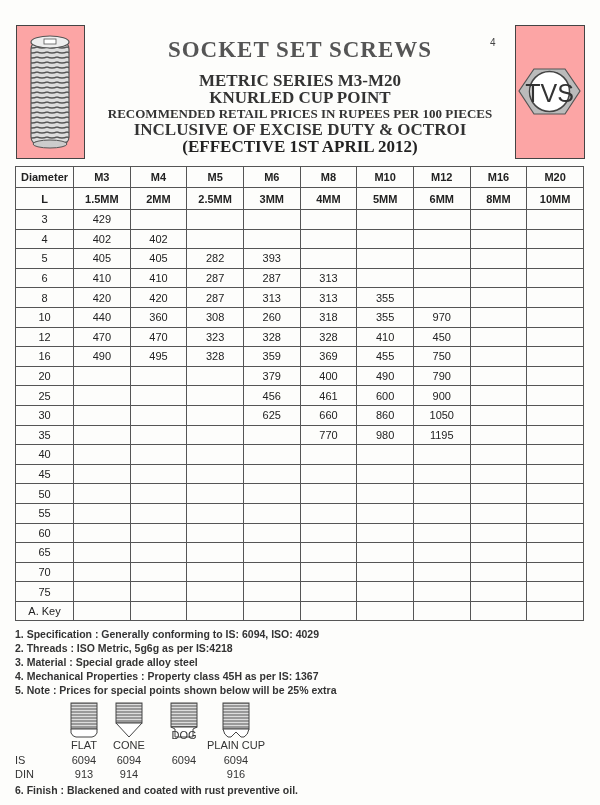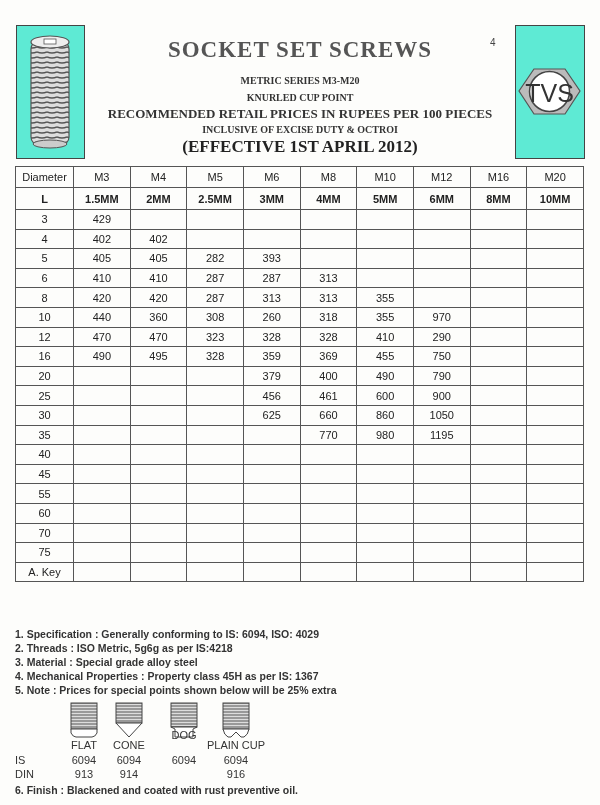--- a/index.html
+++ b/index.html
@@ -2,51 +2,51 @@
 <html><head>
 <meta charset="utf-8">
 <style>
   html, body { margin: 0; padding: 0; }
   body {
     width: 600px; height: 805px; position: relative; overflow: hidden;
     background: #fdfdfb; color: #222;
     font-family: "Liberation Sans", sans-serif;
   }
   .abs { position: absolute; }
-  .box { border: 1.5px solid #444; background: #5eead4; box-sizing: border-box; }
+  .box { border: 1.5px solid #444; background: #fca5a5; box-sizing: border-box; }
   #left-box { left: 16px; top: 25px; width: 69px; height: 134px; }
   #right-box { left: 515px; top: 25px; width: 70px; height: 134px; }
   #title {
     left: 120px; width: 360px; top: 34px; text-align: center;
     font-family: "Liberation Serif", serif; font-weight: bold;
     font-size: 23px; letter-spacing: 1px; color: #555; line-height: 32px;
     font-variant: small-caps;
   }
   #page-num { left: 490px; top: 37px; font-size: 10px; color: #444; }
   .sub {
     position: absolute; left: 100px; width: 400px; text-align: center;
     font-family: "Liberation Serif", serif; font-weight: bold; color: #333;
-    font-size: 10px; line-height: 14px;
+    font-size: 17px; line-height: 14px;
   }
   #sub1 { top: 74px; }
   #sub2 { top: 91px; }
   #sub3 { top: 107px; font-size: 13px; left: 90px; width: 420px; }
   #sub4 { top: 123px; }
   #sub5 { top: 138px; font-size: 17px; line-height: 18px; color: #222; }
 
   table#price-table {
     position: absolute; left: 15px; top: 166px; width: 569px;
     border-collapse: collapse; table-layout: fixed;
     font-size: 11px; color: #222;
   }
   #price-table td {
     border: 1.3px solid #555; text-align: center; padding: 0;
     height: 18.6px; line-height: 18px;
   }
-  #price-table tr.hdr td { font-weight: normal; height: 20px; margin-left: 43px; }
+  #price-table tr.hdr td { font-weight: bold; height: 20px; margin-left: 43px; }
   #price-table tr.hdr2 td { font-weight: bold; height: 21px; }
   #price-table col.c0 { width: 58px; }
 
   .notes { position: absolute; left: 15px; font-size: 10.5px; font-weight: bold; color: #333; line-height: 14px; white-space: nowrap; }
   #notes-list { top: 627px; }
   #notes-list div { height: 14px; }
 
   .pt-icon { position: absolute; top: 702px; width: 28px; height: 36px; }
   .pt-label { position: absolute; font-size: 11px; color: #333; text-align: center; width: 70px; }
   .row-lbl { position: absolute; left: 15px; font-size: 11px; color: #333; }
@@ -198,21 +198,21 @@
         <td></td>
       </tr>
       <tr>
         <td>12</td>
         <td>470</td>
         <td>470</td>
         <td>323</td>
         <td>328</td>
         <td>328</td>
         <td>410</td>
-        <td>290</td>
+        <td>450</td>
         <td></td>
         <td></td>
       </tr>
       <tr>
         <td>16</td>
         <td>490</td>
         <td>495</td>
         <td>328</td>
         <td>359</td>
         <td>369</td>
@@ -287,33 +287,57 @@
         <td></td>
         <td></td>
         <td></td>
         <td></td>
         <td></td>
         <td></td>
         <td></td>
         <td></td>
       </tr>
       <tr>
+        <td>50</td>
+        <td></td>
+        <td></td>
+        <td></td>
+        <td></td>
+        <td></td>
+        <td></td>
+        <td></td>
+        <td></td>
+        <td></td>
+      </tr>
+      <tr>
         <td>55</td>
         <td></td>
         <td></td>
         <td></td>
         <td></td>
         <td></td>
         <td></td>
         <td></td>
         <td></td>
         <td></td>
       </tr>
       <tr>
         <td>60</td>
+        <td></td>
+        <td></td>
+        <td></td>
+        <td></td>
+        <td></td>
+        <td></td>
+        <td></td>
+        <td></td>
+        <td></td>
+      </tr>
+      <tr>
+        <td>65</td>
         <td></td>
         <td></td>
         <td></td>
         <td></td>
         <td></td>
         <td></td>
         <td></td>
         <td></td>
         <td></td>
       </tr>

